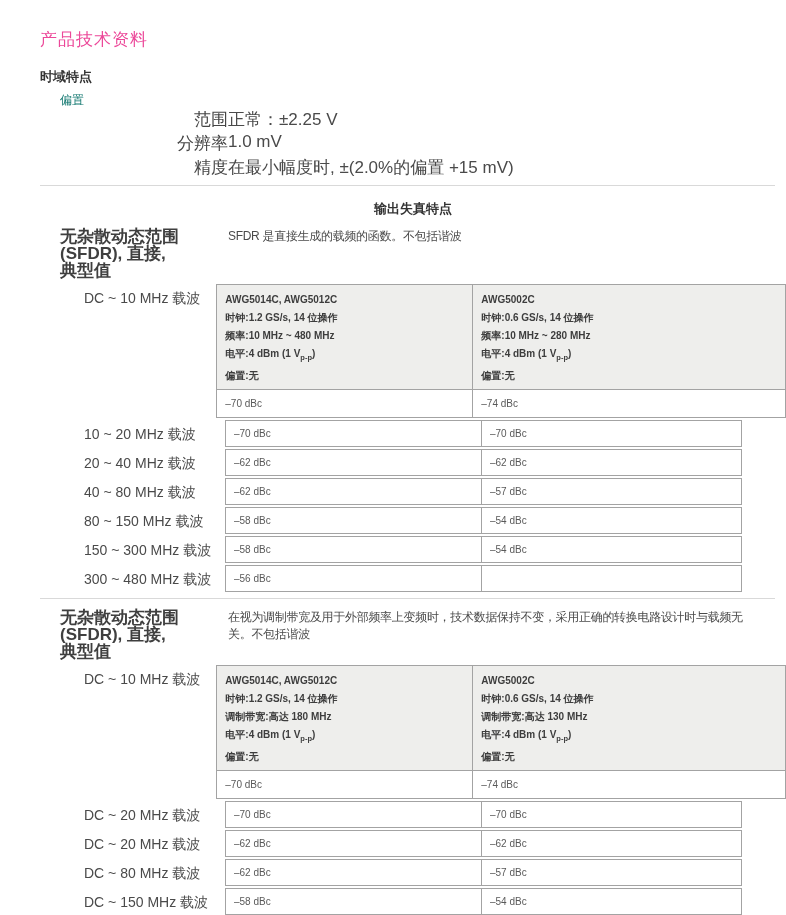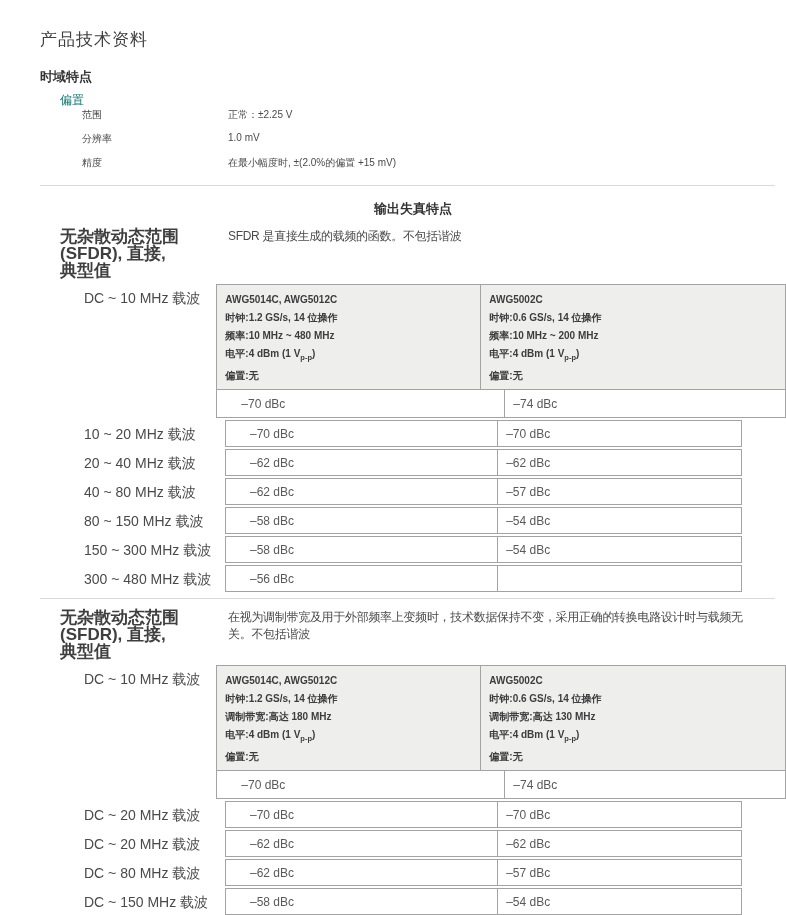--- a/index.html
+++ b/index.html
@@ -4,52 +4,52 @@
 <style>
   * { margin:0; padding:0; box-sizing:border-box; }
   html,body { background:#ffffff; }
   body {
     width:786px; height:915px; overflow:hidden;
     font-family:"Liberation Sans","DejaVu Sans",sans-serif;
     color:#4a4a4a;
   }
   .page { padding:28px 0 0 40px; width:786px; }
 
-  .title { font-size:17px; font-weight:500; color:#404040; margin-bottom:18px; letter-spacing:1px; }
+  .title { font-size:17px; font-weight:500; color:#ec4899; margin-bottom:18px; letter-spacing:1px; }
 
   .h2 { font-size:13px; font-weight:700; color:#333333; line-height:16px; }
   .h2.first { margin-bottom:8px; }
   .h2.second { margin-bottom:11px;text-align:center; }
 
   .group-label { margin-left:20px; font-size:12px; line-height:14px; margin-bottom:1px; color:#0f766e; }
 
-  .spec-row { display:flex; margin-left:42px; height:24px; font-size:10px; }
+  .spec-row { display:flex; margin-left:42px; height:24px; font-size:17px;text-align:right; }
   .spec-row .spec-label { width:146px; color:#454545; }
   .spec-row .spec-value { color:#4a4a4a; }
 
   .divider { border:none; border-top:1px solid #d9d9d9; width:735px; }
   .divider.d1 { margin:5px 0 15px 0; }
   .divider.d2 { margin:6px 0 10px 0; }
 
   .block-head { display:flex; margin-left:20px; margin-bottom:5px; }
   .block-label { width:168px; font-size:17px; font-weight:700; color:#3f3f3f; line-height:17px; }
   .block-desc { width:520px; font-size:12px; line-height:17px; color:#4a4a4a; letter-spacing:-0.3px; }
 
   .carrier-row { display:flex; margin-left:44px; margin-bottom:2px; }
   .carrier-label { width:141px; font-size:14px; color:#4a4a4a; padding-top:6px; }
 
   .spec-table { width:607px; border:1px solid #a3a3a3; }
   .spec-table-header { display:flex; background:#eeeeec; border-bottom:1px solid #a3a3a3; }
   .hcell { width:255px; padding:6px 8px 4px 8px; }
-  .hcell + .hcell { width:260px; border-left:1px solid #a3a3a3;margin-left:8px; }
+  .hcell + .hcell { width:260px; border-left:1px solid #a3a3a3; }
   .hcell .hline { font-size:10px; font-weight:600; color:#3d3d3d; line-height:18px; }
   .hcell sub { font-size:7.5px; }
 
   .value-row { display:flex; height:27px; }
-  .vcell { width:255px; display:flex; align-items:center; padding-left:8px; font-size:12px; color:#595959;margin-left:16px; }
+  .vcell { width:255px; display:flex; align-items:center; padding-left:8px; font-size:10px; color:#595959; }
   .vcell + .vcell { width:260px; border-left:1px solid #a3a3a3; }
 
   .value-table { display:flex; width:517px; height:27px; border:1px solid #a3a3a3; }
 </style>
 </head>
 <body>
 
 <div class="page">
 
   <div class="title">产品技术资料</div>
@@ -90,21 +90,21 @@
           <div class="hcell">
             <div class="hline">AWG5014C, AWG5012C</div>
             <div class="hline">时钟:1.2 GS/s, 14 位操作</div>
             <div class="hline">频率:10 MHz ~ 480 MHz</div>
             <div class="hline"><span>电平:4 dBm (1 V</span><sub>p-p</sub><span>)</span></div>
             <div class="hline">偏置:无</div>
           </div>
           <div class="hcell">
             <div class="hline">AWG5002C</div>
             <div class="hline">时钟:0.6 GS/s, 14 位操作</div>
-            <div class="hline">频率:10 MHz ~ 200 MHz</div>
+            <div class="hline">频率:10 MHz ~ 280 MHz</div>
             <div class="hline"><span>电平:4 dBm (1 V</span><sub>p-p</sub><span>)</span></div>
             <div class="hline">偏置:无</div>
           </div>
         </div>
         <div class="value-row">
           <div class="vcell">–70 dBc</div>
           <div class="vcell">–74 dBc</div>
         </div>
       </div>
     </div>

